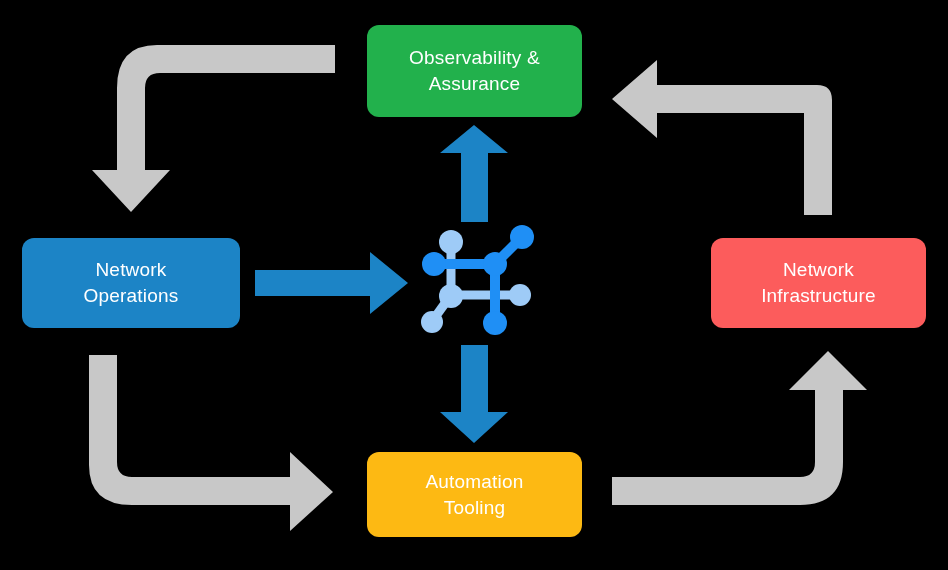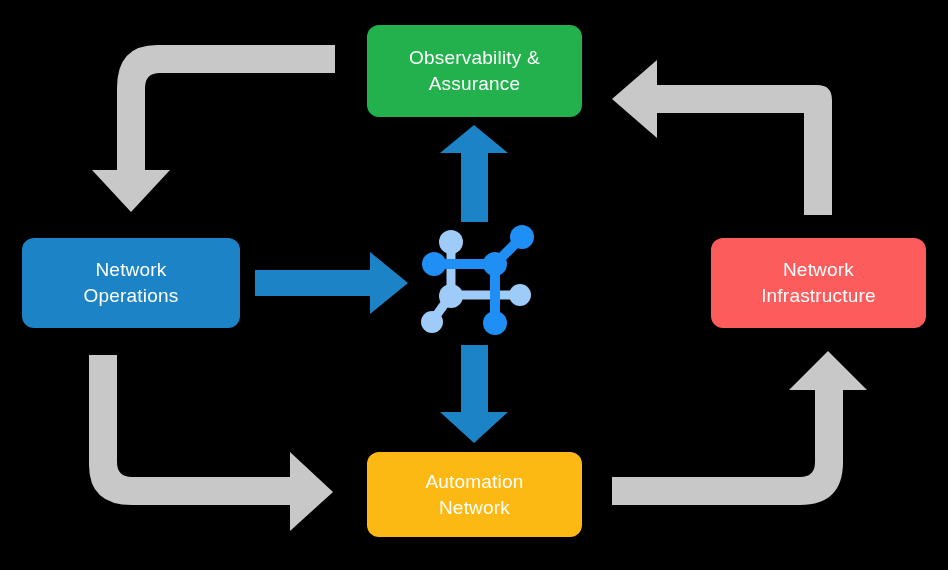--- a/index.html
+++ b/index.html
@@ -126,16 +126,16 @@
 Operations</span>
   </div>
 
   <div class="node-box" id="box-network-infrastructure">
     <span class="node-label">Network
 Infrastructure</span>
   </div>
 
   <div class="node-box" id="box-automation-tooling">
     <span class="node-label">Automation
-Network</span>
+Tooling</span>
   </div>
 
 </div>
 
 </body></html>

